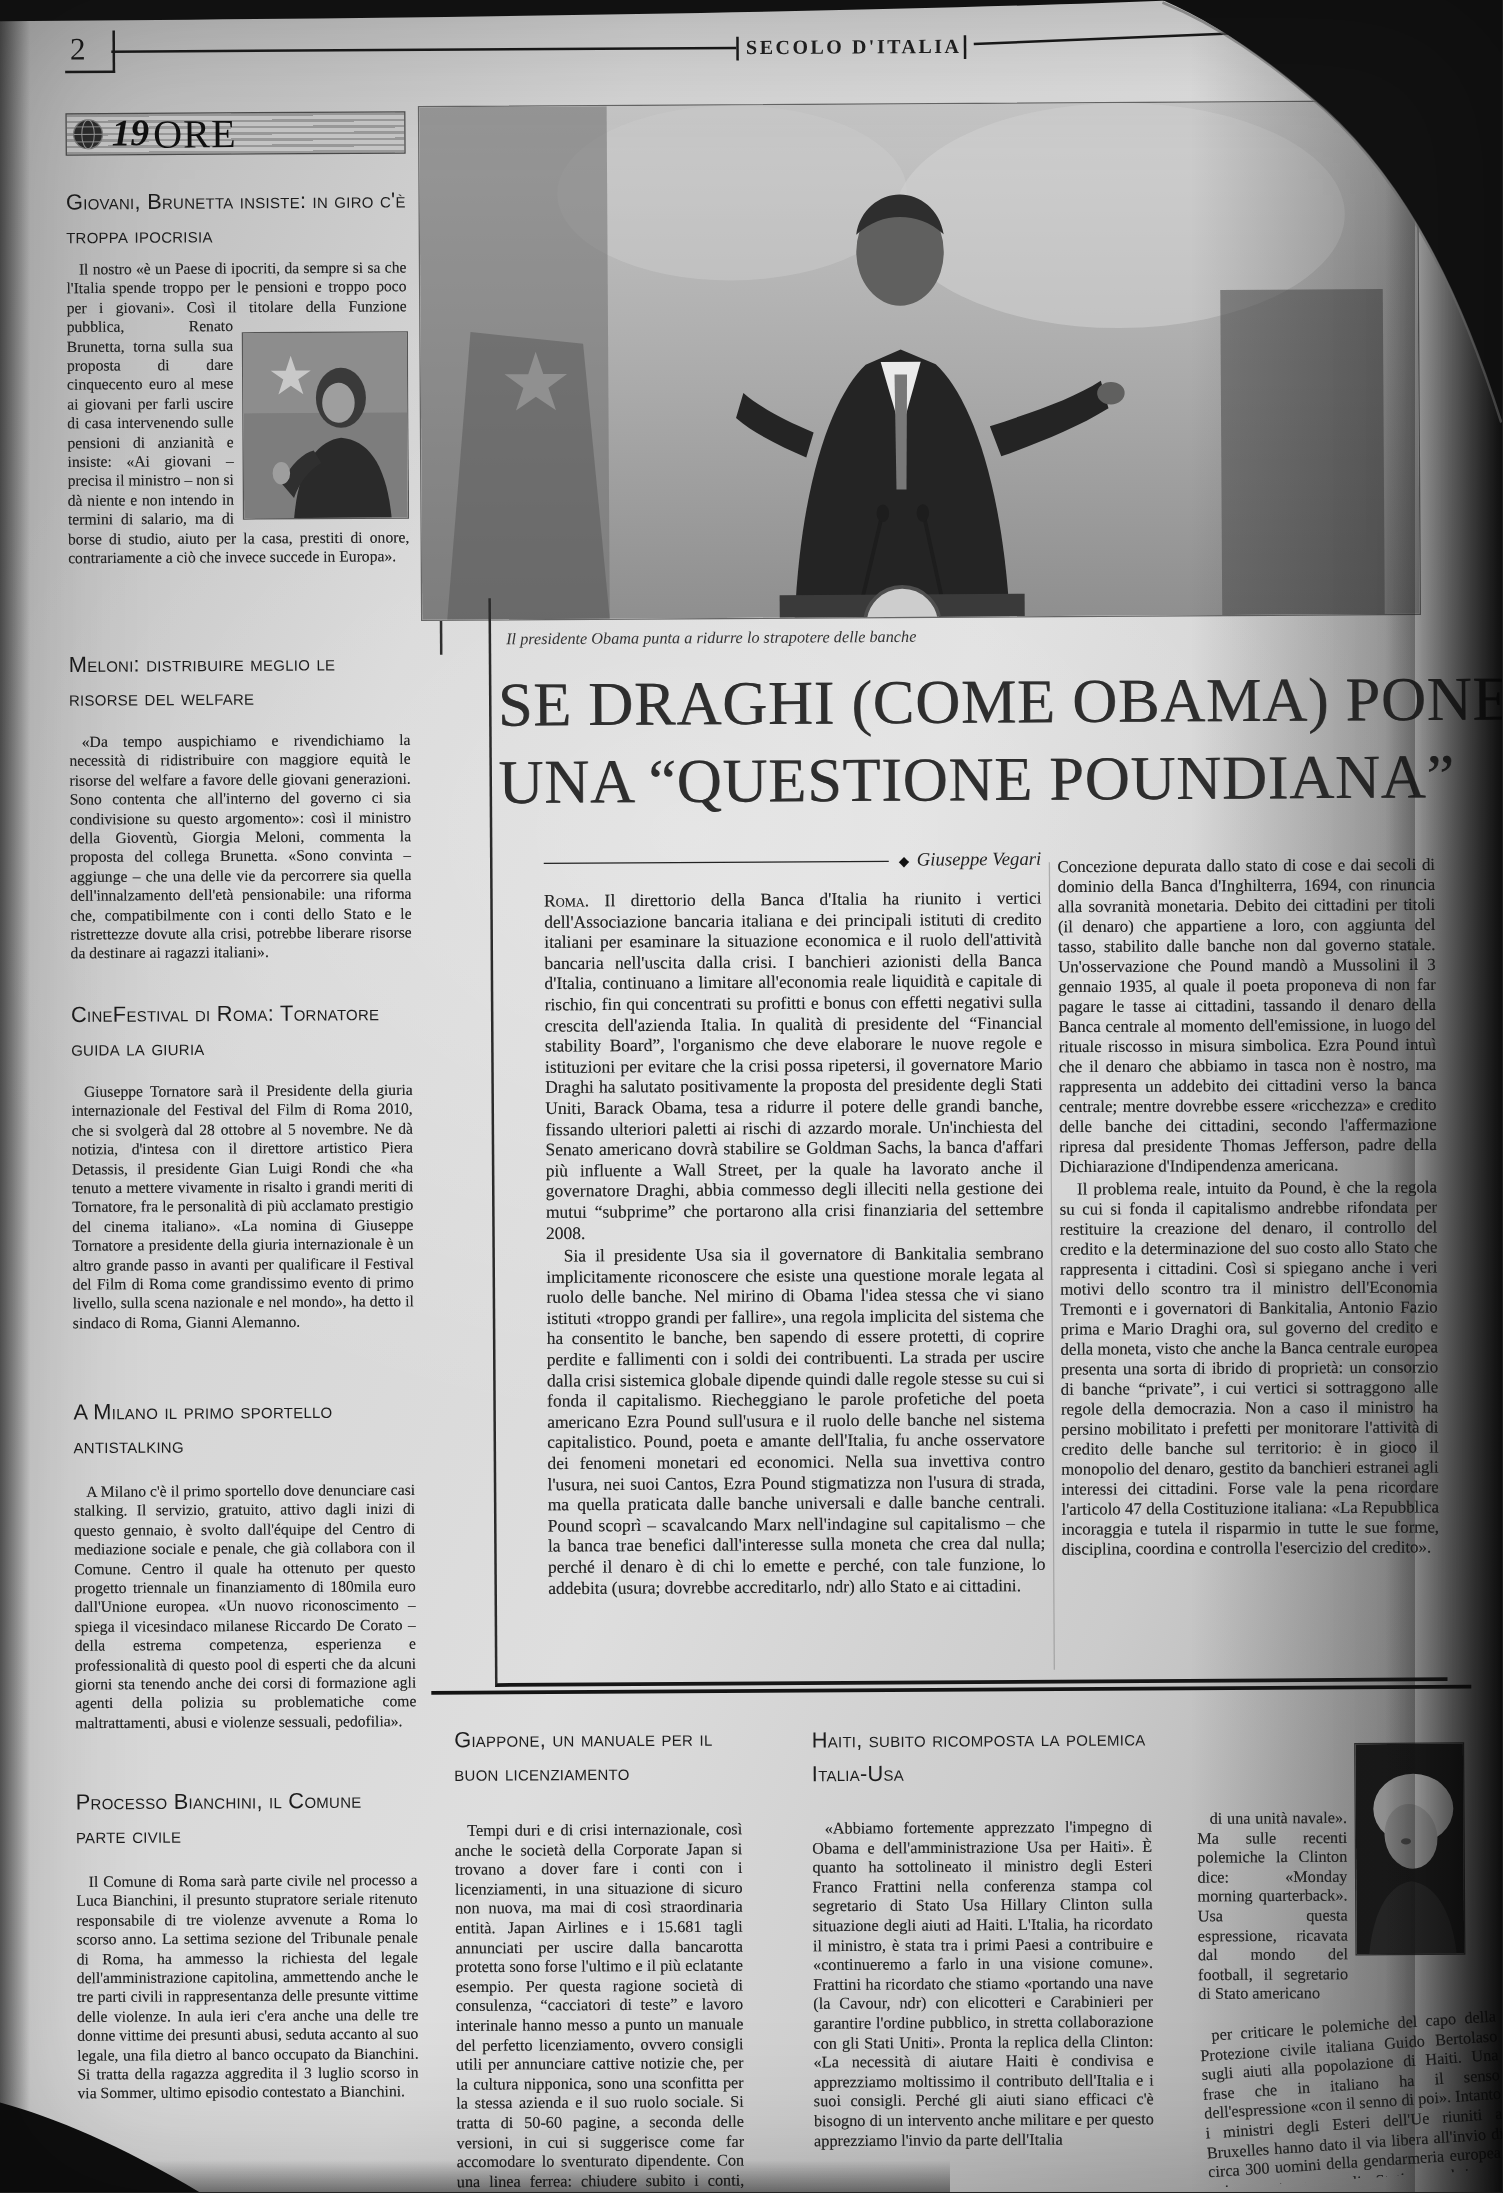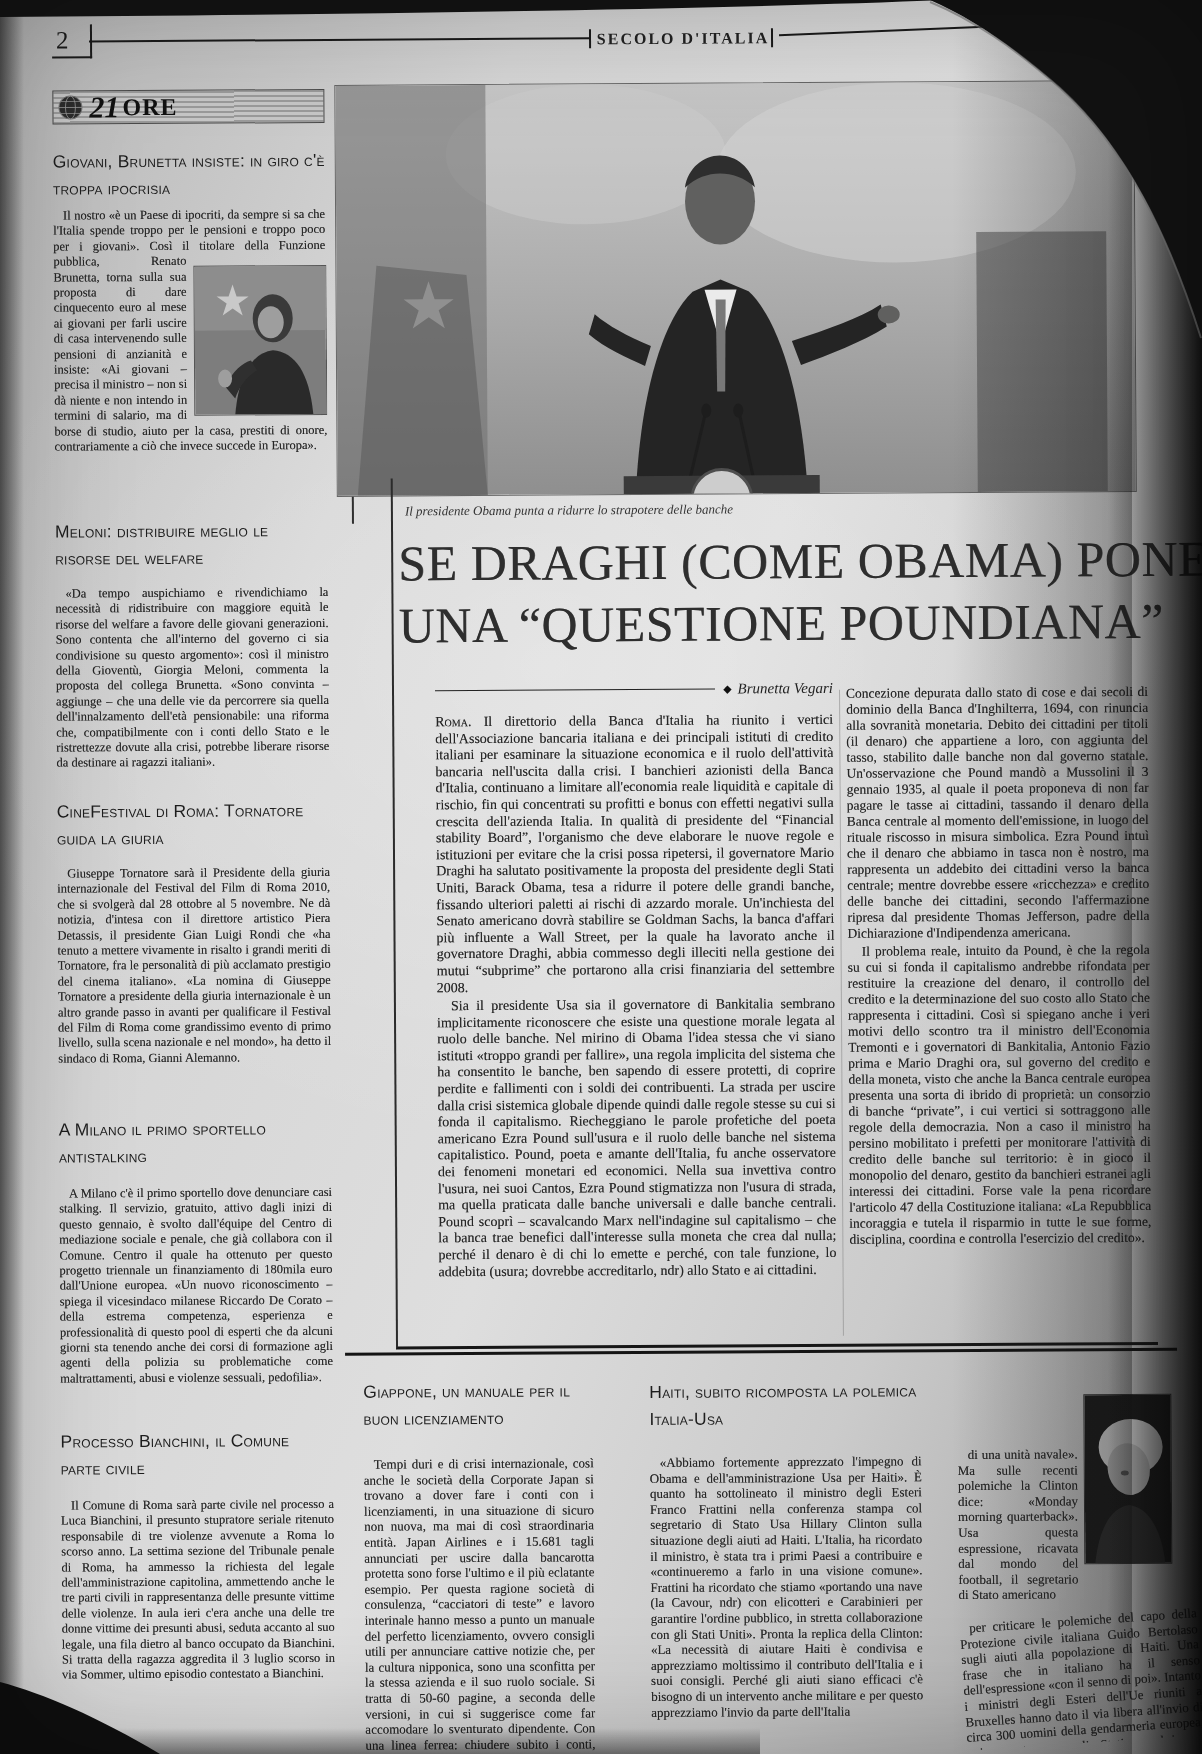--- a/index.html
+++ b/index.html
@@ -20,21 +20,21 @@
   .masthead{position:absolute;left:598px;top:31px;width:176px;text-align:center;
             font-size:16px;letter-spacing:2px;color:#222;font-weight:bold;}
   .pagedate{position:absolute;left:985px;top:20px;width:215px;transform:rotate(7.5deg);
             font-size:15px;font-weight:bold;letter-spacing:1px;color:#161616;white-space:nowrap;}
 
   
   .banner{position:absolute;left:55px;top:88px;width:272px;height:34px;border:1px solid #4a4a4a;
           background:repeating-linear-gradient(180deg,#9a9a9a 0 2px,#c6c6c6 2px 5px);
           display:flex;align-items:center;padding-left:4px;box-sizing:border-box;}
   .banner .num{font-style:italic;font-size:30px;font-weight:bold;color:#111;margin:0 3px 0 6px;line-height:30px;}
-  .banner .word{font-size:24px;font-weight:bold;letter-spacing:1px;color:#111;line-height:30px;}
+  .banner .word{font-size:32px;font-weight:normal;letter-spacing:1px;color:#111;line-height:30px;}
 
   
   .t-title{position:absolute;font-family:"Liberation Sans",sans-serif;font-variant:small-caps;
            font-size:17.5px;line-height:1.55;color:#1d1d1d;letter-spacing:.2px;}
   .a-body{position:absolute;font-size:12.5px;line-height:15.4px;color:#262626;text-align:justify;
           overflow:hidden;text-shadow:0 0 .4px rgba(20,20,20,.5);}
   .a-body p{margin:0;text-indent:10px;}
   .ph-spacer{float:right;width:1px;height:56px;}
   .ph-float{float:right;clear:right;width:133px;height:150px;margin:2px 0 3px 7px;
             border:1px solid #555;box-sizing:border-box;}
@@ -96,21 +96,21 @@
       <div class="pagedate">MARTEDÌ 26 GENNAIO 2010</div>
 
       <div class="banner">
         <svg width="26" height="26" viewBox="0 0 26 26">
           <circle cx="13" cy="13" r="11.5" fill="#2c2c2c" stroke="#777" stroke-width="1"></circle>
           <ellipse cx="13" cy="13" rx="5" ry="11.5" fill="none" stroke="#9a9a9a" stroke-width=".8"></ellipse>
           <line x1="1.5" y1="13" x2="24.5" y2="13" stroke="#9a9a9a" stroke-width=".8"></line>
           <line x1="3" y1="7" x2="23" y2="7" stroke="#9a9a9a" stroke-width=".7"></line>
           <line x1="3" y1="19" x2="23" y2="19" stroke="#9a9a9a" stroke-width=".7"></line>
         </svg>
-        <span class="num">21</span>
+        <span class="num">19</span>
         <span class="word">ORE</span>
       </div>
 
       <div class="t-title" style="left:55px;top:146px;width:273px;">Giovani, Brunetta insiste: in giro c'è troppa ipocrisia</div>
       <div class="a-body" style="left:55px;top:206px;width:273px;height:256px;">
         <span class="ph-spacer"></span>
         <span class="ph-float">
           <svg width="131" height="148" viewBox="0 0 131 148">
             <rect width="131" height="148" fill="#7d7d7d"></rect>
             <rect width="131" height="64" fill="#8d8d8d"></rect>
@@ -181,21 +181,21 @@
       <div class="main-box"></div>
       <div class="cap-tick"></div>
       <div class="photo-cap">Il presidente Obama punta a ridurre lo strapotere delle banche</div>
 
       <div class="headline" style="top:534px;">SE DRAGHI (COME OBAMA) PONE</div>
       <div class="headline" style="top:596px;">UNA “QUESTIONE POUNDIANA”</div>
 
       <div class="byline">
         <span class="rule"></span>
         <span class="dia">◆</span>
-        <span class="name">Brunetta Vegari</span>
+        <span class="name">Giuseppe Vegari</span>
       </div>
 
       <div class="m-col" style="left:434px;top:714px;width:398px;height:626px;">
         <p class="nolead"><span class="lead">Roma.</span> <span>Il direttorio della Banca d'Italia ha riunito i vertici dell'Associazione bancaria italiana e dei principali istituti di credito italiani per esaminare la situazione economica e il ruolo dell'attività bancaria nell'uscita dalla crisi. I banchieri azionisti della Banca d'Italia, continuano a limitare all'economia reale liquidità e capitale di rischio, fin qui concentrati su profitti e bonus con effetti negativi sulla crescita dell'azienda Italia. In qualità di presidente del “Financial stability Board”, l'organismo che deve elaborare le nuove regole e istituzioni per evitare che la crisi possa ripetersi, il governatore Mario Draghi ha salutato positivamente la proposta del presidente degli Stati Uniti, Barack Obama, tesa a ridurre il potere delle grandi banche, fissando ulteriori paletti ai rischi di azzardo morale. Un'inchiesta del Senato americano dovrà stabilire se Goldman Sachs, la banca d'affari più influente a Wall Street, per la quale ha lavorato anche il governatore Draghi, abbia commesso degli illeciti nella gestione dei mutui “subprime” che portarono alla crisi finanziaria del settembre 2008.</span></p>
         <p>Sia il presidente Usa sia il governatore di Bankitalia sembrano implicitamente riconoscere che esiste una questione morale legata al ruolo delle banche. Nel mirino di Obama l'idea stessa che vi siano istituti «troppo grandi per fallire», una regola implicita del sistema che ha consentito le banche, ben sapendo di essere protetti, di coprire perdite e fallimenti con i soldi dei contribuenti. La strada per uscire dalla crisi sistemica globale dipende quindi dalle regole stesse su cui si fonda il capitalismo. Riecheggiano le parole profetiche del poeta americano Ezra Pound sull'usura e il ruolo delle banche nel sistema capitalistico. Pound, poeta e amante dell'Italia, fu anche osservatore dei fenomeni monetari ed economici. Nella sua invettiva contro l'usura, nei suoi Cantos, Ezra Pound stigmatizza non l'usura di strada, ma quella praticata dalle banche universali e dalle banche centrali. Pound scoprì – scavalcando Marx nell'indagine sul capitalismo – che la banca trae benefici dall'interesse sulla moneta che crea dal nulla; perché il denaro è di chi lo emette e perché, con tale funzione, lo addebita (usura; dovrebbe accreditarlo, ndr) allo Stato e ai cittadini.</p>
       </div>
       <div class="colrule"></div>
       <div class="m-col" style="left:845px;top:688px;width:302px;height:652px;font-size:13.5px;line-height:16px;">
         <p class="nolead">Concezione depurata dallo stato di cose e dai secoli di dominio della Banca d'Inghilterra, 1694, con rinuncia alla sovranità monetaria. Debito dei cittadini per titoli (il denaro) che appartiene a loro, con aggiunta del tasso, stabilito dalle banche non dal governo statale. Un'osservazione che Pound mandò a Mussolini il 3 gennaio 1935, al quale il poeta proponeva di non far pagare le tasse ai cittadini, tassando il denaro della Banca centrale al momento dell'emissione, in luogo del rituale riscosso in misura simbolica. Ezra Pound intuì che il denaro che abbiamo in tasca non è nostro, ma rappresenta un addebito dei cittadini verso la banca centrale; mentre dovrebbe essere «ricchezza» e credito delle banche dei cittadini, secondo l'affermazione ripresa dal presidente Thomas Jefferson, padre della Dichiarazione d'Indipendenza americana.</p>
         <p>Il problema reale, intuito da Pound, è che la regola su cui si fonda il capitalismo andrebbe rifondata per restituire la creazione del denaro, il controllo del credito e la determinazione del suo costo allo Stato che rappresenta i cittadini. Così si spiegano anche i veri motivi dello scontro tra il ministro dell'Economia Tremonti e i governatori di Bankitalia, Antonio Fazio prima e Mario Draghi ora, sul governo del credito e della moneta, visto che anche la Banca centrale europea presenta una sorta di ibrido di proprietà: un consorzio di banche “private”, i cui vertici si sottraggono alle regole della democrazia. Non a caso il ministro ha persino mobilitato i prefetti per monitorare l'attività di credito delle banche sul territorio: è in gioco il monopolio del denaro, gestito da banchieri estranei agli interessi dei cittadini. Forse vale la pena ricordare l'articolo 47 della Costituzione italiana: «La Repubblica incoraggia e tutela il risparmio in tutte le sue forme, disciplina, coordina e controlla l'esercizio del credito».</p>

